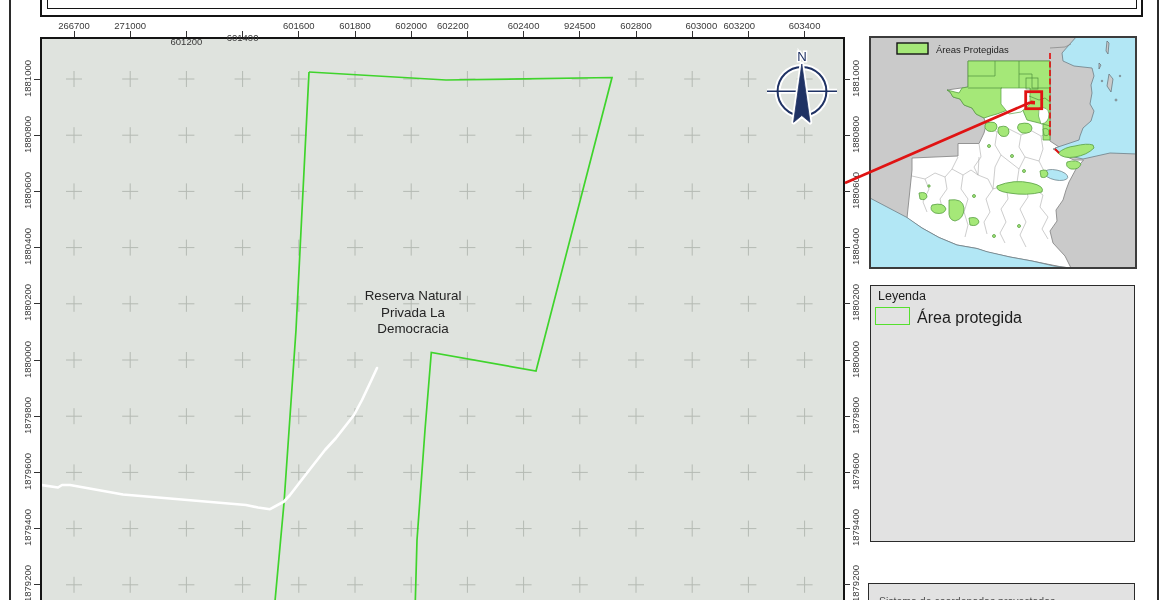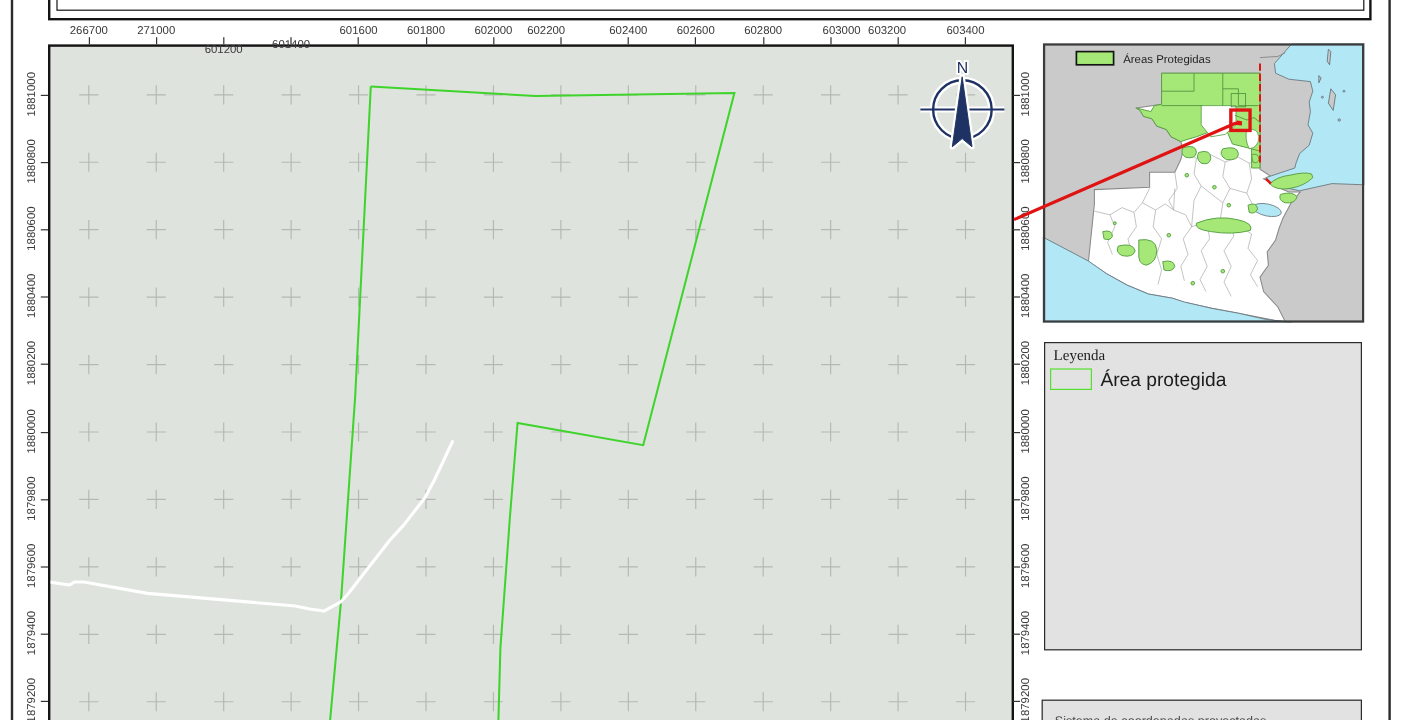--- a/index.html
+++ b/index.html
@@ -38,42 +38,43 @@
       <line x1="767" y1="91.3" x2="837" y2="91.3" stroke="#ffffff" stroke-width="5"></line>
       <circle cx="802" cy="91.3" r="24.4" fill="none" stroke="#ffffff" stroke-width="6"></circle>
       <line x1="767" y1="91.3" x2="837" y2="91.3" stroke="#1f3264" stroke-width="1.6"></line>
       <circle cx="802" cy="91.3" r="24.4" fill="#ffffff" fill-opacity="0" stroke="#1f3264" stroke-width="2"></circle>
       <path d="M 801.8,64 L 793.6,122.3 L 801.8,115.5 L 810,122.3 Z" fill="none" stroke="#ffffff" stroke-width="4.5" stroke-linejoin="round"></path>
       <path d="M 801.8,64 L 793.6,122.3 L 801.8,115.5 L 810,122.3 Z" fill="#1f3264" stroke="#1f3264" stroke-width="0.8"></path>
       <text x="802" y="60.8" text-anchor="middle" font-size="13.2" fill="#1f3264" style="paint-order:stroke;stroke:#ffffff;stroke-width:3;font-family:'Liberation Sans',sans-serif;">N</text>
     </g>
   </svg>
 
+  <div class="abs" style="left:271px;top:249px;width:200px;text-align:center;font-size:13.4px;color:#242424;line-height:16.6px;">Reserva Natural<br>Privada La<br>Democracia</div>
 </div>
 
 <div id="topticks">
     <div class="lbl" style="left:49.0px;top:20px;width:50px;text-align:center;">266700</div>
     <div class="abs" style="left:73.5px;top:31px;width:1px;height:6px;background:#333;"></div>
     <div class="lbl" style="left:105.2px;top:20px;width:50px;text-align:center;">271000</div>
     <div class="abs" style="left:129.7px;top:31px;width:1px;height:6px;background:#333;"></div>
     <div class="lbl" style="left:161.4px;top:36px;width:50px;text-align:center;">601200</div>
     <div class="abs" style="left:185.9px;top:31px;width:1px;height:6px;background:#333;"></div>
     <div class="lbl" style="left:217.6px;top:32px;width:50px;text-align:center;">601400</div>
     <div class="abs" style="left:242.1px;top:31px;width:1px;height:6px;background:#333;"></div>
     <div class="lbl" style="left:273.8px;top:20px;width:50px;text-align:center;">601600</div>
     <div class="abs" style="left:298.3px;top:31px;width:1px;height:6px;background:#333;"></div>
     <div class="lbl" style="left:330.0px;top:20px;width:50px;text-align:center;">601800</div>
     <div class="abs" style="left:354.5px;top:31px;width:1px;height:6px;background:#333;"></div>
     <div class="lbl" style="left:386.2px;top:20px;width:50px;text-align:center;">602000</div>
     <div class="abs" style="left:410.7px;top:31px;width:1px;height:6px;background:#333;"></div>
-    <div class="lbl" style="left:421px;top:20px;width:50px;text-align:right;">602200</div>
+    <div class="lbl" style="left:437px;top:20px;width:50px;text-align:left;">602200</div>
     <div class="abs" style="left:466.9px;top:31px;width:1px;height:6px;background:#333;"></div>
     <div class="lbl" style="left:498.6px;top:20px;width:50px;text-align:center;">602400</div>
     <div class="abs" style="left:523.1px;top:31px;width:1px;height:6px;background:#333;"></div>
-    <div class="lbl" style="left:554.8px;top:20px;width:50px;text-align:center;">602600</div>
+    <div class="lbl" style="left:554.8px;top:20px;width:50px;text-align:center;">924500</div>
     <div class="abs" style="left:579.3px;top:31px;width:1px;height:6px;background:#333;"></div>
     <div class="lbl" style="left:611.0px;top:20px;width:50px;text-align:center;">602800</div>
     <div class="abs" style="left:635.5px;top:31px;width:1px;height:6px;background:#333;"></div>
     <div class="lbl" style="left:667.2px;top:20px;width:50px;text-align:right;">603000</div>
     <div class="abs" style="left:691.7px;top:31px;width:1px;height:6px;background:#333;"></div>
     <div class="lbl" style="left:723.4px;top:20px;width:50px;text-align:left;">603200</div>
     <div class="abs" style="left:747.9px;top:31px;width:1px;height:6px;background:#333;"></div>
     <div class="lbl" style="left:779.6px;top:20px;width:50px;text-align:center;">603400</div>
     <div class="abs" style="left:804.1px;top:31px;width:1px;height:6px;background:#333;"></div>
   </div>
@@ -220,21 +221,21 @@
   <rect x="1" y="1" width="266" height="231" fill="none" stroke="#3c3c3c" stroke-width="2"></rect>
 </svg>
 
 <svg class="abs" style="left:0;top:0;z-index:60;pointer-events:none;" width="1170" height="600">
   <line x1="845" y1="183" x2="1030" y2="102.5" stroke="#e01313" stroke-width="2.6"></line>
   <path d="M 1028,104 L 1031,100.5 L 1035,101 L 1035,104.5 Z" fill="#e01313"></path>
 </svg>
 
 <div class="abs" style="left:870px;top:285px;width:263px;height:255px;border:1.5px solid #2b2b2b;background:#e2e2e2;">
 
-  <div class="abs" style="left:7px;top:3px;font-size:12.5px;color:#1c1c1c;font-family:Liberation Serif, serif;">Leyenda</div>
+  <div class="abs" style="left:7px;top:3px;font-size:12.5px;color:#1c1c1c;">Leyenda</div>
 
   <div class="abs" style="left:4px;top:21px;width:33px;height:16px;border:1.6px solid #55e02e;"></div>
 
   <div class="abs" style="left:46px;top:23px;font-size:16px;color:#1c1c1c;">Área protegida</div>
 </div>
 
 <div class="abs" style="left:868px;top:583px;width:265px;height:40px;border:1.5px solid #2b2b2b;background:#e2e2e2;">
 
   <div class="abs" style="left:10px;top:11px;font-size:10.5px;color:#4e4e4e;">Sistema de coordenadas proyectadas</div>
 </div>

